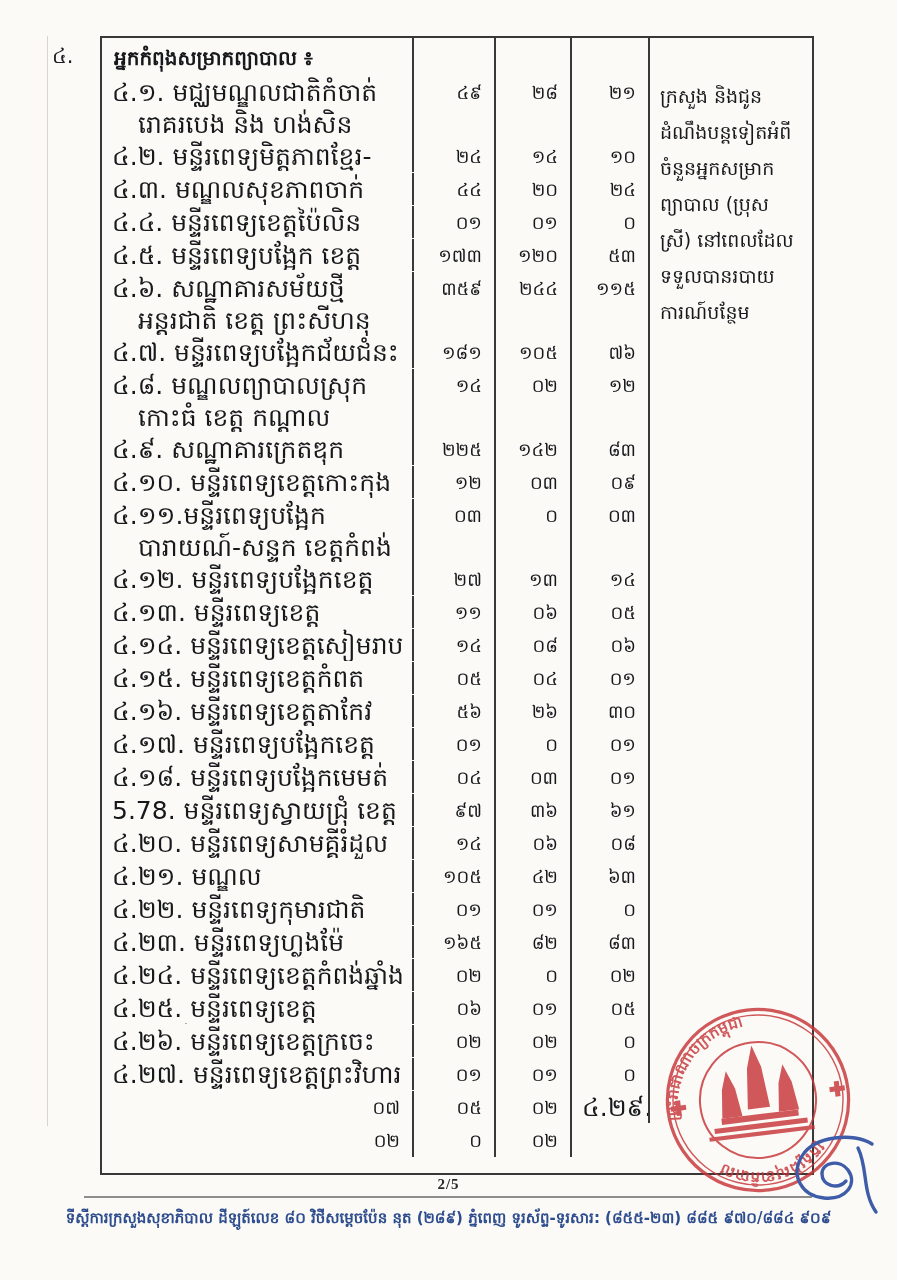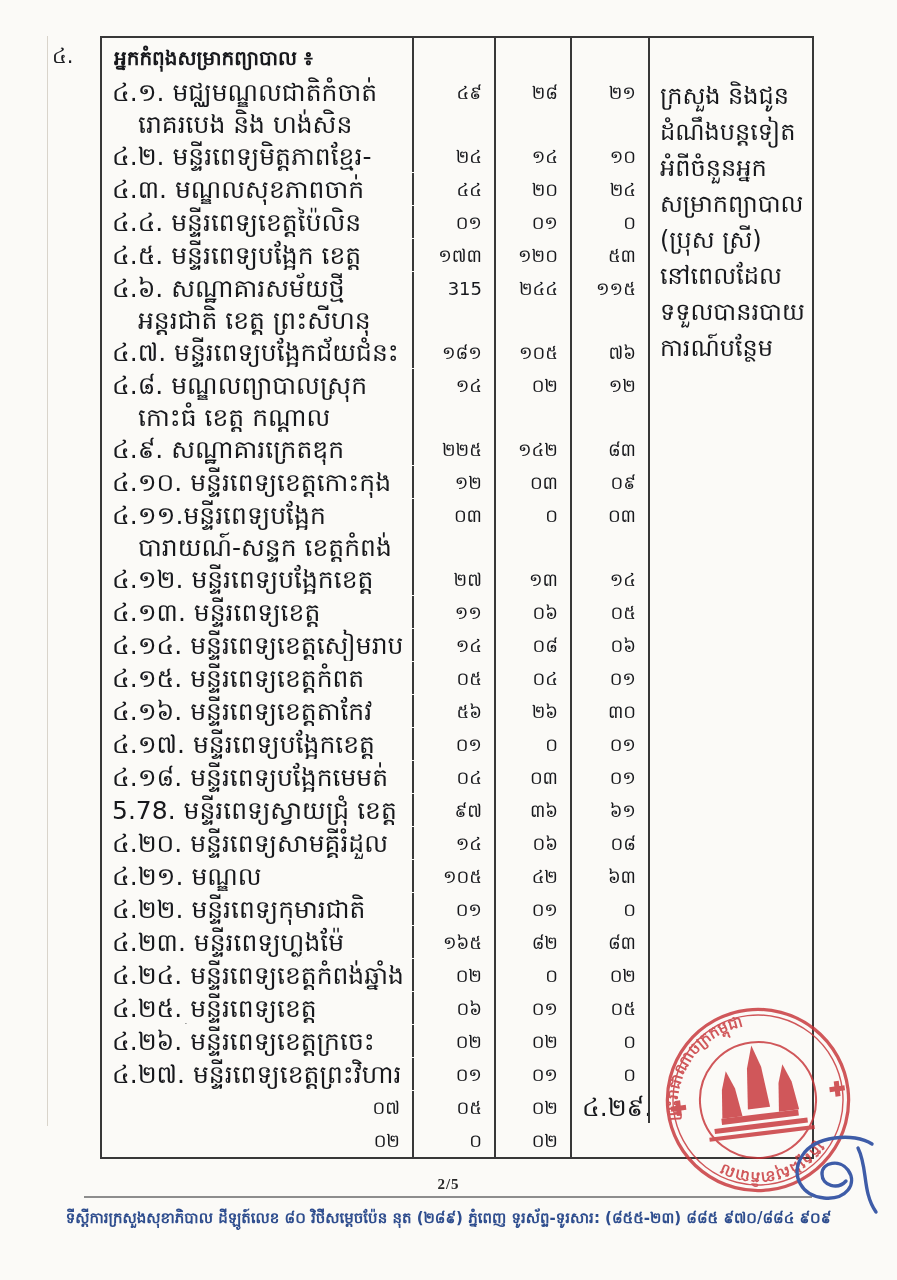--- a/index.html
+++ b/index.html
@@ -13,40 +13,41 @@
   .margin-line{position:absolute;left:47px;top:36px;width:1px;height:1090px;background:#d9d4cb;}
   .section-no{position:absolute;left:52px;top:42px;font-size:21px;color:#1d1e22;}
 
   
   .doc-table{
     position:absolute;left:100px;top:36px;width:714px;box-sizing:border-box;
     border:2px solid #383838;
     display:grid;
     grid-template-columns:312px 82px 76px 78px 1fr;
     align-content:start;
+    padding-bottom:16px;
     background:transparent;
   }
   .cell{box-sizing:border-box;}
   .vline{border-right:2px solid #383838;}
   .desc{
     padding:1px 6px 0 36px;text-indent:-26px;
     font-size:25px;line-height:32px;overflow:hidden;
   }
   .desc.header{font-weight:bold;font-size:20px;line-height:38px;height:38px;padding-left:12px;text-indent:0;}
   .lines1{height:32px;}
   .lines2{height:64px;}
   .hdr{height:38px;}
   .num{
     font-size:18px;line-height:33px;text-align:right;padding-right:12px;
     overflow:hidden;white-space:nowrap;
   }
   .note-cell{
     grid-column:5;grid-row:1 / span 30;
     padding:40px 6px 0 10px;
-    font-size:24px;line-height:36px;overflow:hidden;
+    font-size:19px;line-height:36px;overflow:hidden;
   }
 
   
   .page-num{
     position:absolute;left:0;right:0;top:1176px;text-align:center;
     font-family:"Liberation Serif", serif;font-weight:bold;font-size:15px;
     letter-spacing:1px;color:#2a2a2a;
   }
   .rule{position:absolute;left:84px;top:1196px;width:728px;height:2px;background:#8d8d8d;}
   .footer-line{
@@ -92,21 +93,21 @@
     <div class="cell num vline">២៤</div>
     <div class="cell desc vline lines1">៤.៤. មន្ទីរពេទ្យខេត្តប៉ៃលិន</div>
     <div class="cell num vline">០១</div>
     <div class="cell num vline">០១</div>
     <div class="cell num vline">០</div>
     <div class="cell desc vline lines1">៤.៥. មន្ទីរពេទ្យបង្អែក ខេត្តព្រះសីហនុ</div>
     <div class="cell num vline">១៧៣</div>
     <div class="cell num vline">១២០</div>
     <div class="cell num vline">៥៣</div>
     <div class="cell desc vline lines2">៤.៦. សណ្ឋាគារសម័យថ្មីអន្តរជាតិ ខេត្ត ព្រះសីហនុ</div>
-    <div class="cell num vline">315</div>
+    <div class="cell num vline">៣៥៩</div>
     <div class="cell num vline">២៤៤</div>
     <div class="cell num vline">១១៥</div>
     <div class="cell desc vline lines1">៤.៧. មន្ទីរពេទ្យបង្អែកជ័យជំនះ ខេត្ត កណ្តាល</div>
     <div class="cell num vline">១៨១</div>
     <div class="cell num vline">១០៥</div>
     <div class="cell num vline">៧៦</div>
     <div class="cell desc vline lines2">៤.៨. មណ្ឌលព្យាបាលស្រុកកោះធំ ខេត្ត កណ្តាល</div>
     <div class="cell num vline">១៤</div>
     <div class="cell num vline">០២</div>
     <div class="cell num vline">១២</div>

